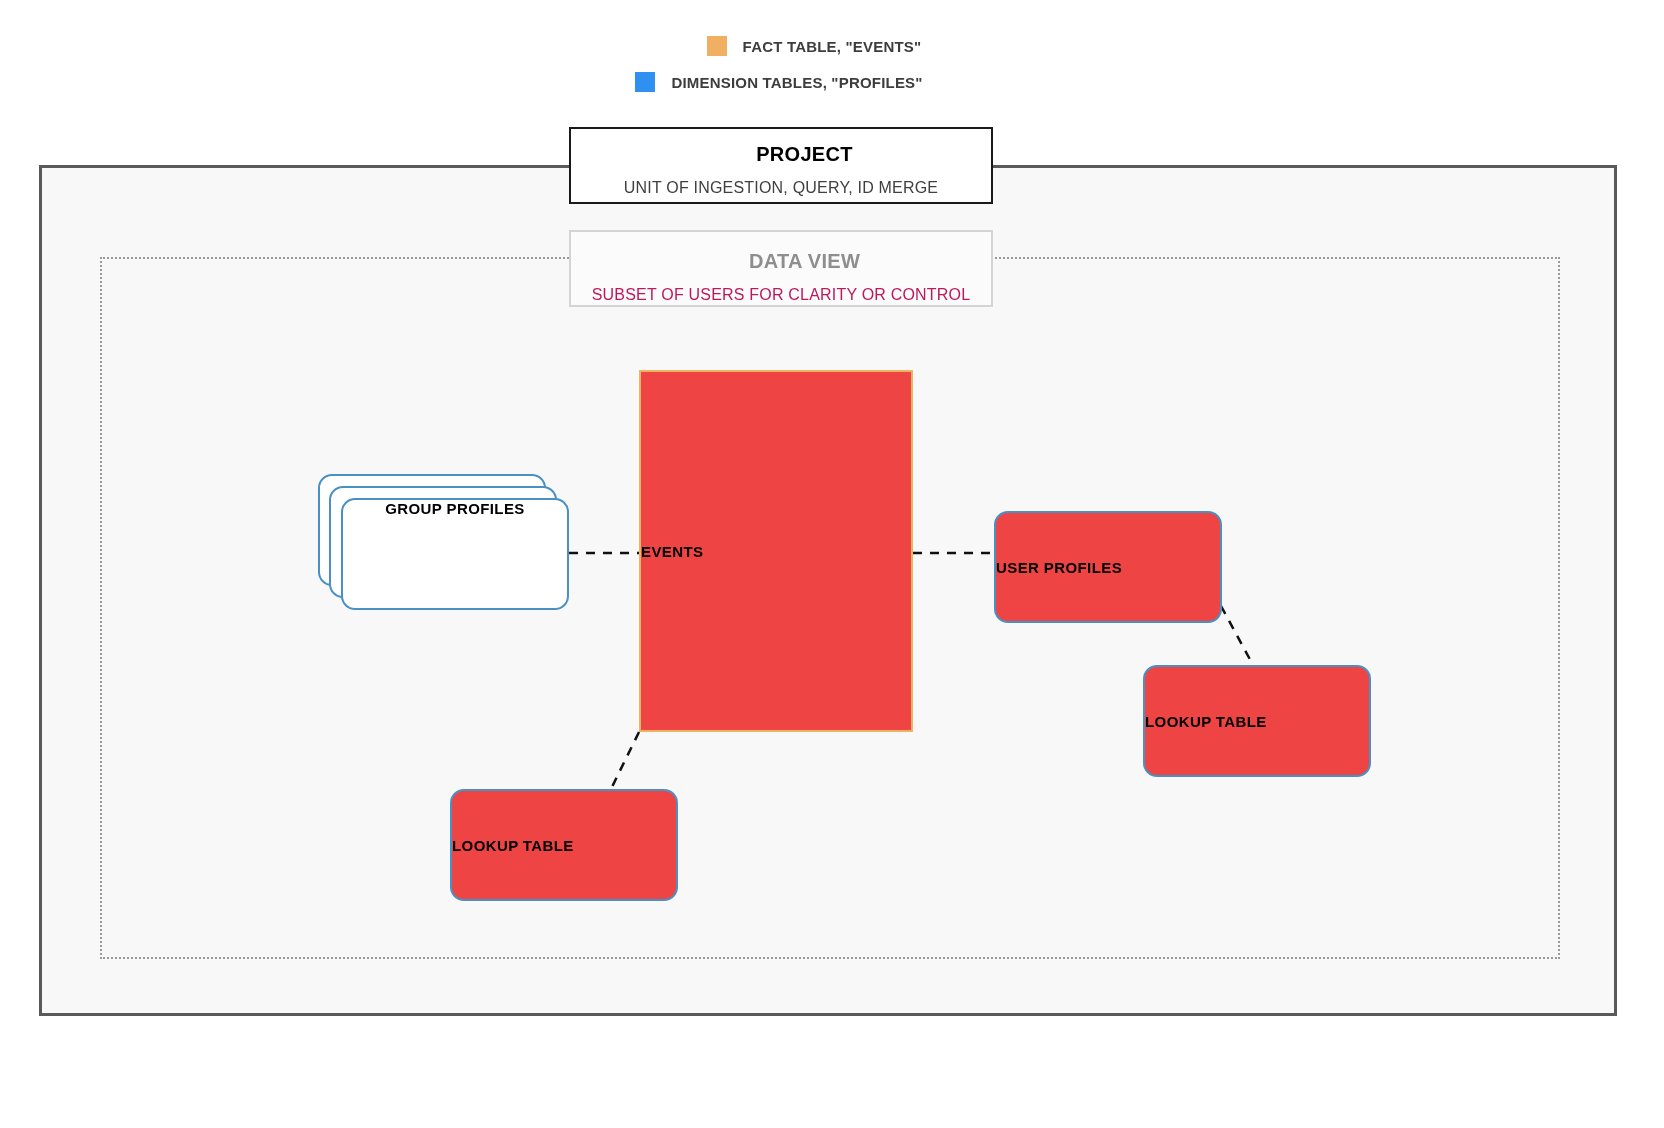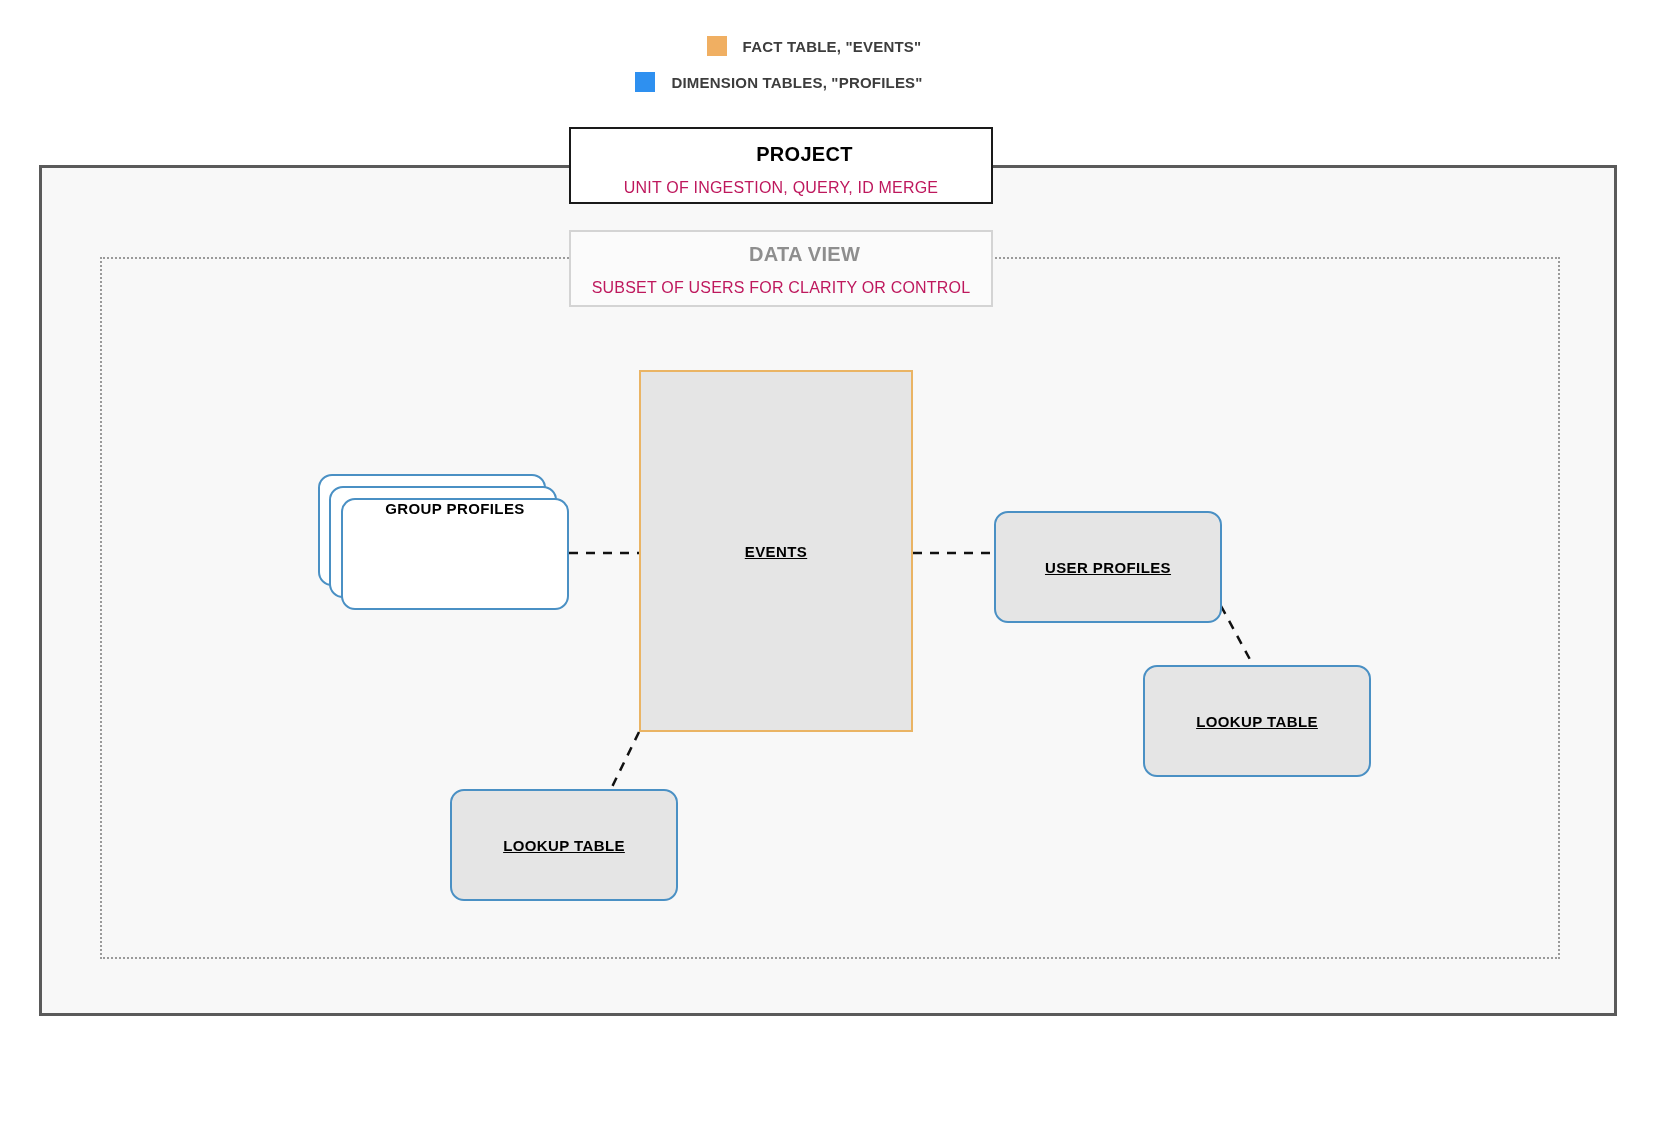--- a/index.html
+++ b/index.html
@@ -100,43 +100,42 @@
 
   #project-box {
     left: 569px;
     top: 127px;
     width: 424px;
     height: 77px;
     border: 2px solid #1a1a1a;
     padding-top: 15px;
   }
   #project-box .hdr-title { color: #000000; margin-bottom: 16px; }
-  #project-box .hdr-sub   { color: #be185d; margin-top: 8px; }
+  #project-box .hdr-sub   { color: #404040; margin-top: 8px; }
 
   #dataview-box {
     left: 569px;
     top: 230px;
     width: 424px;
     height: 77px;
     border: 2px solid #d4d4d4;
-    padding-top: 12px;
+    padding-top: 19px;
     background: #fbfbfb;
   }
   #dataview-box .hdr-title { color: #8e8e8e; margin-bottom: 16px; }
   #dataview-box .hdr-sub   { color: #be185d; }
 
   
   .node {
     position: absolute;
     box-sizing: border-box;
-    background: #e5e5e5;
+    background: #ef4444;
     display: flex;
     align-items: center;
-    justify-content: center;
-    text-decoration: underline;
+    justify-content: flex-start;
   }
   .node-label {
     font-size: 15px;
     font-weight: bold;
     letter-spacing: 0.4px;
     color: #000000;
     text-align: center;
     white-space: nowrap;
   }
 

